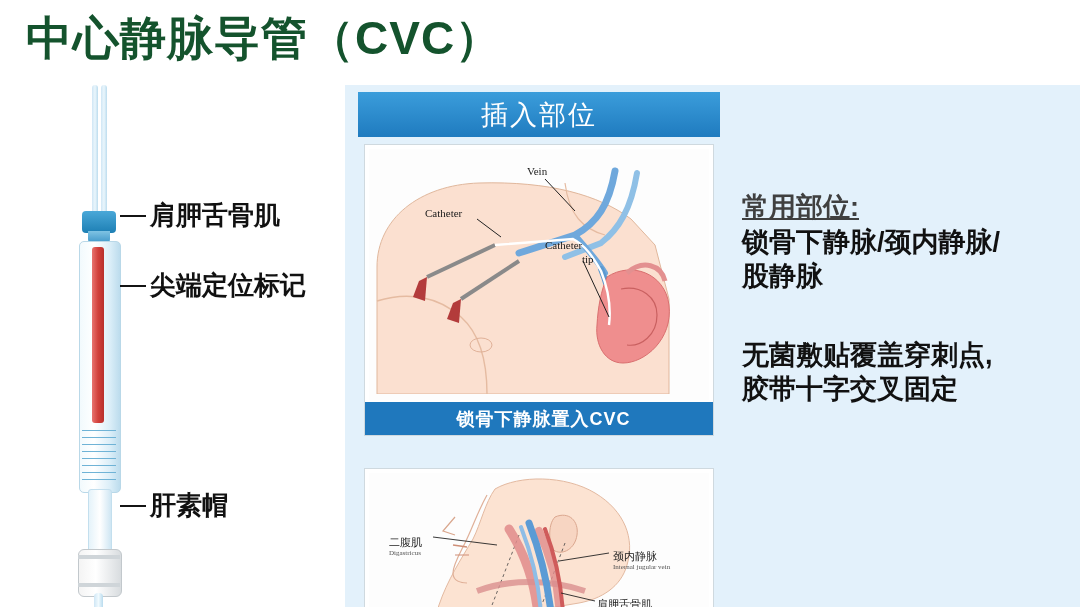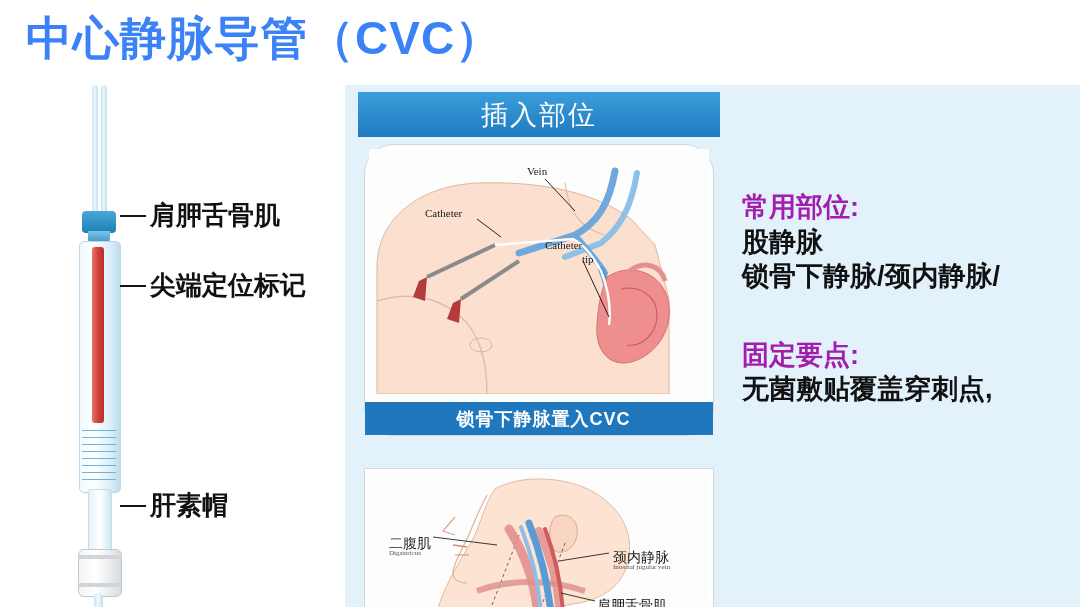--- a/index.html
+++ b/index.html
@@ -15,21 +15,21 @@
     overflow: hidden;
   }
 
   
   #page-title {
     position: absolute;
     left: 26px;
     top: 8px;
     font-size: 46px;
     font-weight: bold;
-    color: #3b82f6;
+    color: #14532d;
     letter-spacing: 1px;
     white-space: nowrap;
   }
 
   
   #catheter-figure {
     position: absolute;
     left: 30px;
     top: 85px;
     width: 300px;
@@ -197,21 +197,21 @@
     letter-spacing: 2px;
   }
   .img-card {
     position: absolute;
     left: 6px;
     width: 350px;
     background: #ffffff;
     border: 1px solid #cfd9df;
     box-sizing: border-box;
   }
-  #card-subclavian { top: 52px; height: 292px; border-radius: 30px; }
+  #card-subclavian { top: 52px; height: 292px; }
   #card-jugular { top: 376px; height: 231px; }
 
   .img-caption {
     position: absolute;
     left: 0;
     bottom: 0;
     width: 100%;
     height: 33px;
     background: #1f78bd;
     color: #ffffff;
@@ -235,21 +235,21 @@
   }
   .anno {
     position: absolute;
     font-size: 11px;
     color: #1a1a1a;
     font-family: "Liberation Serif", serif;
     white-space: nowrap;
   }
   .anno-cn {
     position: absolute;
-    font-size: 14px;
+    font-size: 11px;
     color: #1a1a1a;
     font-family: "Liberation Sans", sans-serif;
     white-space: nowrap;
   }
   .anno-lat {
     position: absolute;
     font-size: 7px;
     color: #555555;
     font-family: "Liberation Serif", serif;
     white-space: nowrap;
@@ -259,23 +259,24 @@
   #notes-column {
     position: absolute;
     left: 742px;
     top: 190px;
     width: 330px;
   }
   .note-block { margin-bottom: 44px; }
   .note-title {
     font-size: 27px;
     font-weight: bold;
-    color: #a21caf;
+    color: #404040;
     line-height: 1.28;
     white-space: nowrap;
+    text-decoration: underline;
   }
   .note-line {
     font-size: 27px;
     font-weight: bold;
     color: #111111;
     line-height: 1.28;
     white-space: nowrap;
   }
 </style>
 </head>
@@ -405,22 +406,22 @@
     </div>
 
   </div>
 
 </div>
 
 <div id="notes-column">
 
   <div class="note-block">
     <div class="note-title">常用部位:</div>
+    <div class="note-line">锁骨下静脉/颈内静脉/</div>
     <div class="note-line">股静脉</div>
-    <div class="note-line">锁骨下静脉/颈内静脉/</div>
   </div>
 
   <div class="note-block">
-    <div class="note-title">固定要点:</div>
     <div class="note-line">无菌敷贴覆盖穿刺点,</div>
+    <div class="note-line">胶带十字交叉固定</div>
   </div>
 
 </div>
 
 </body></html>

